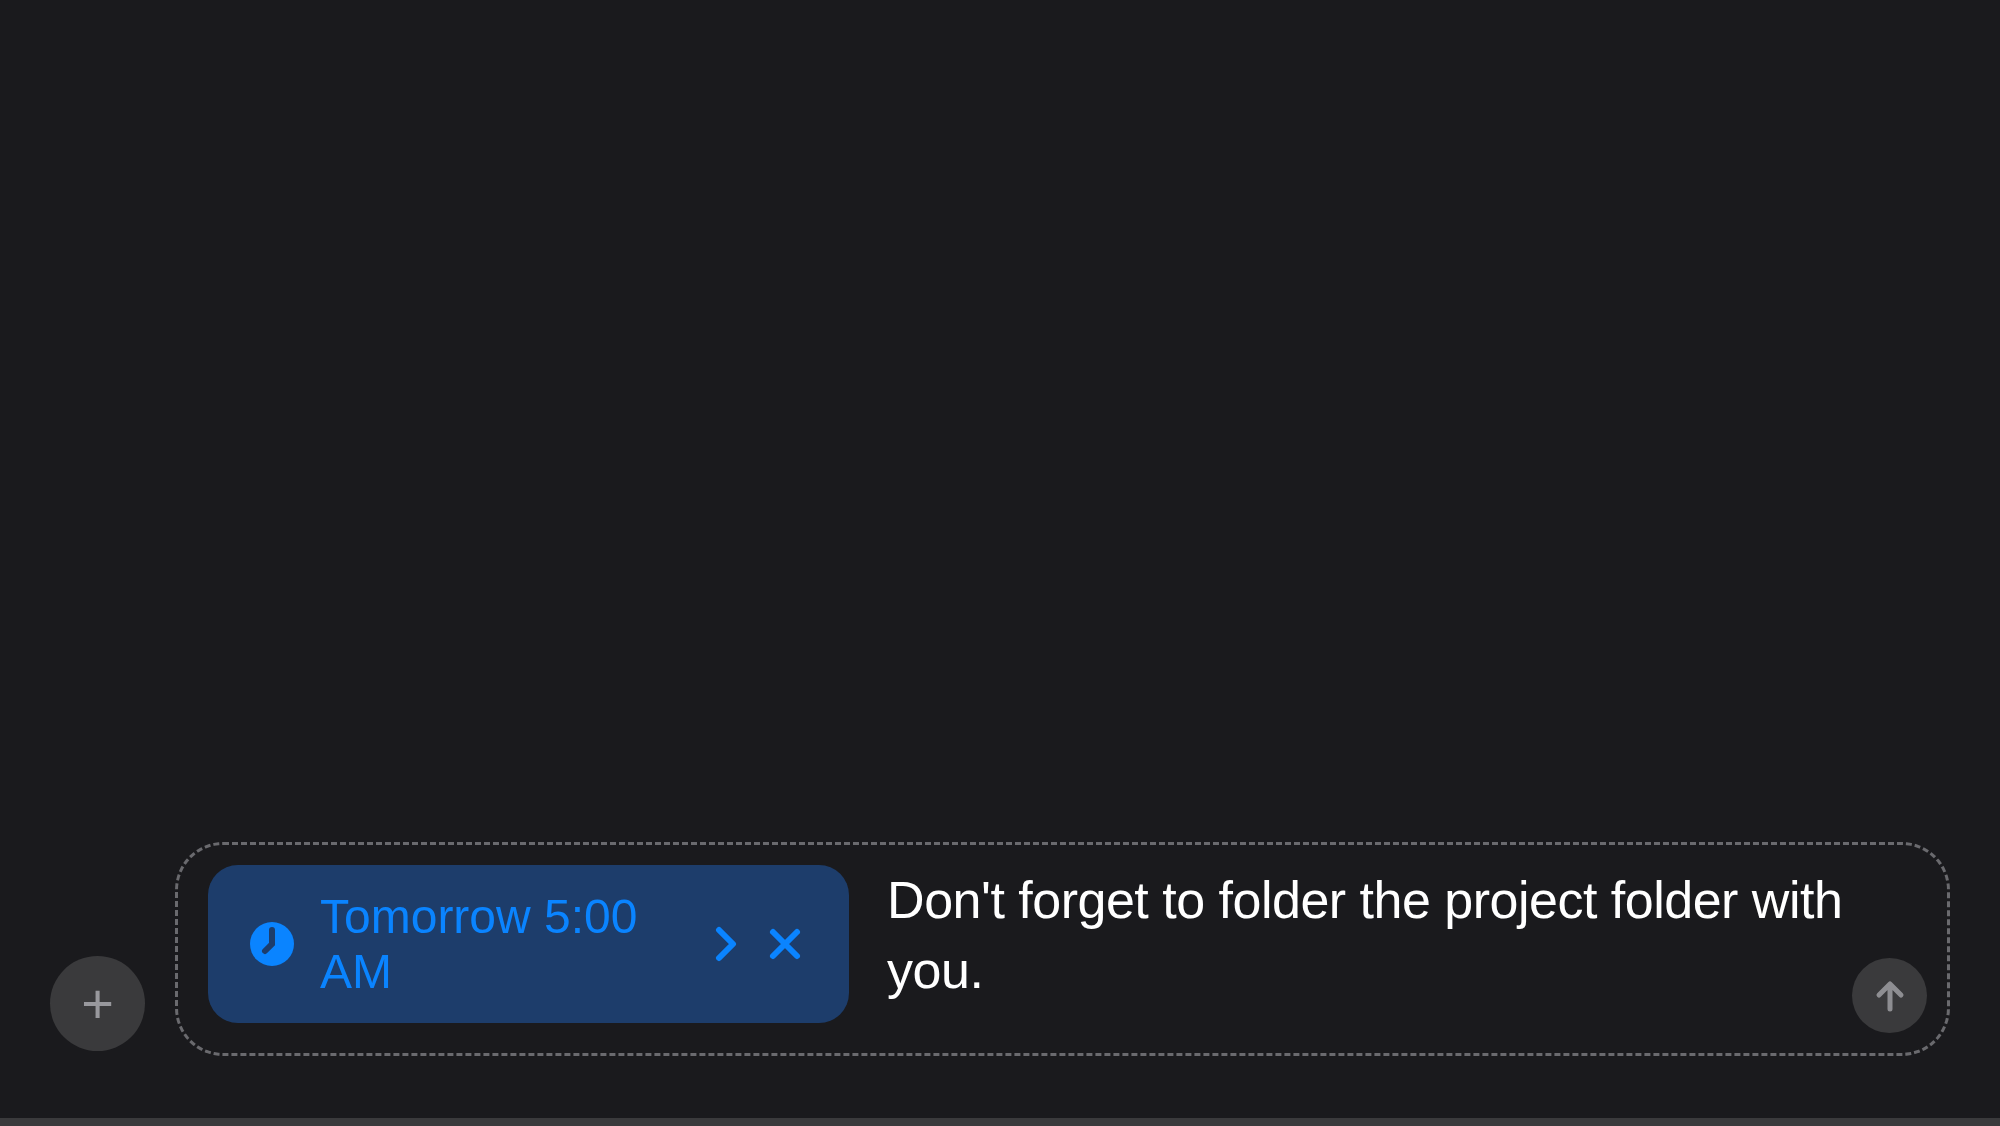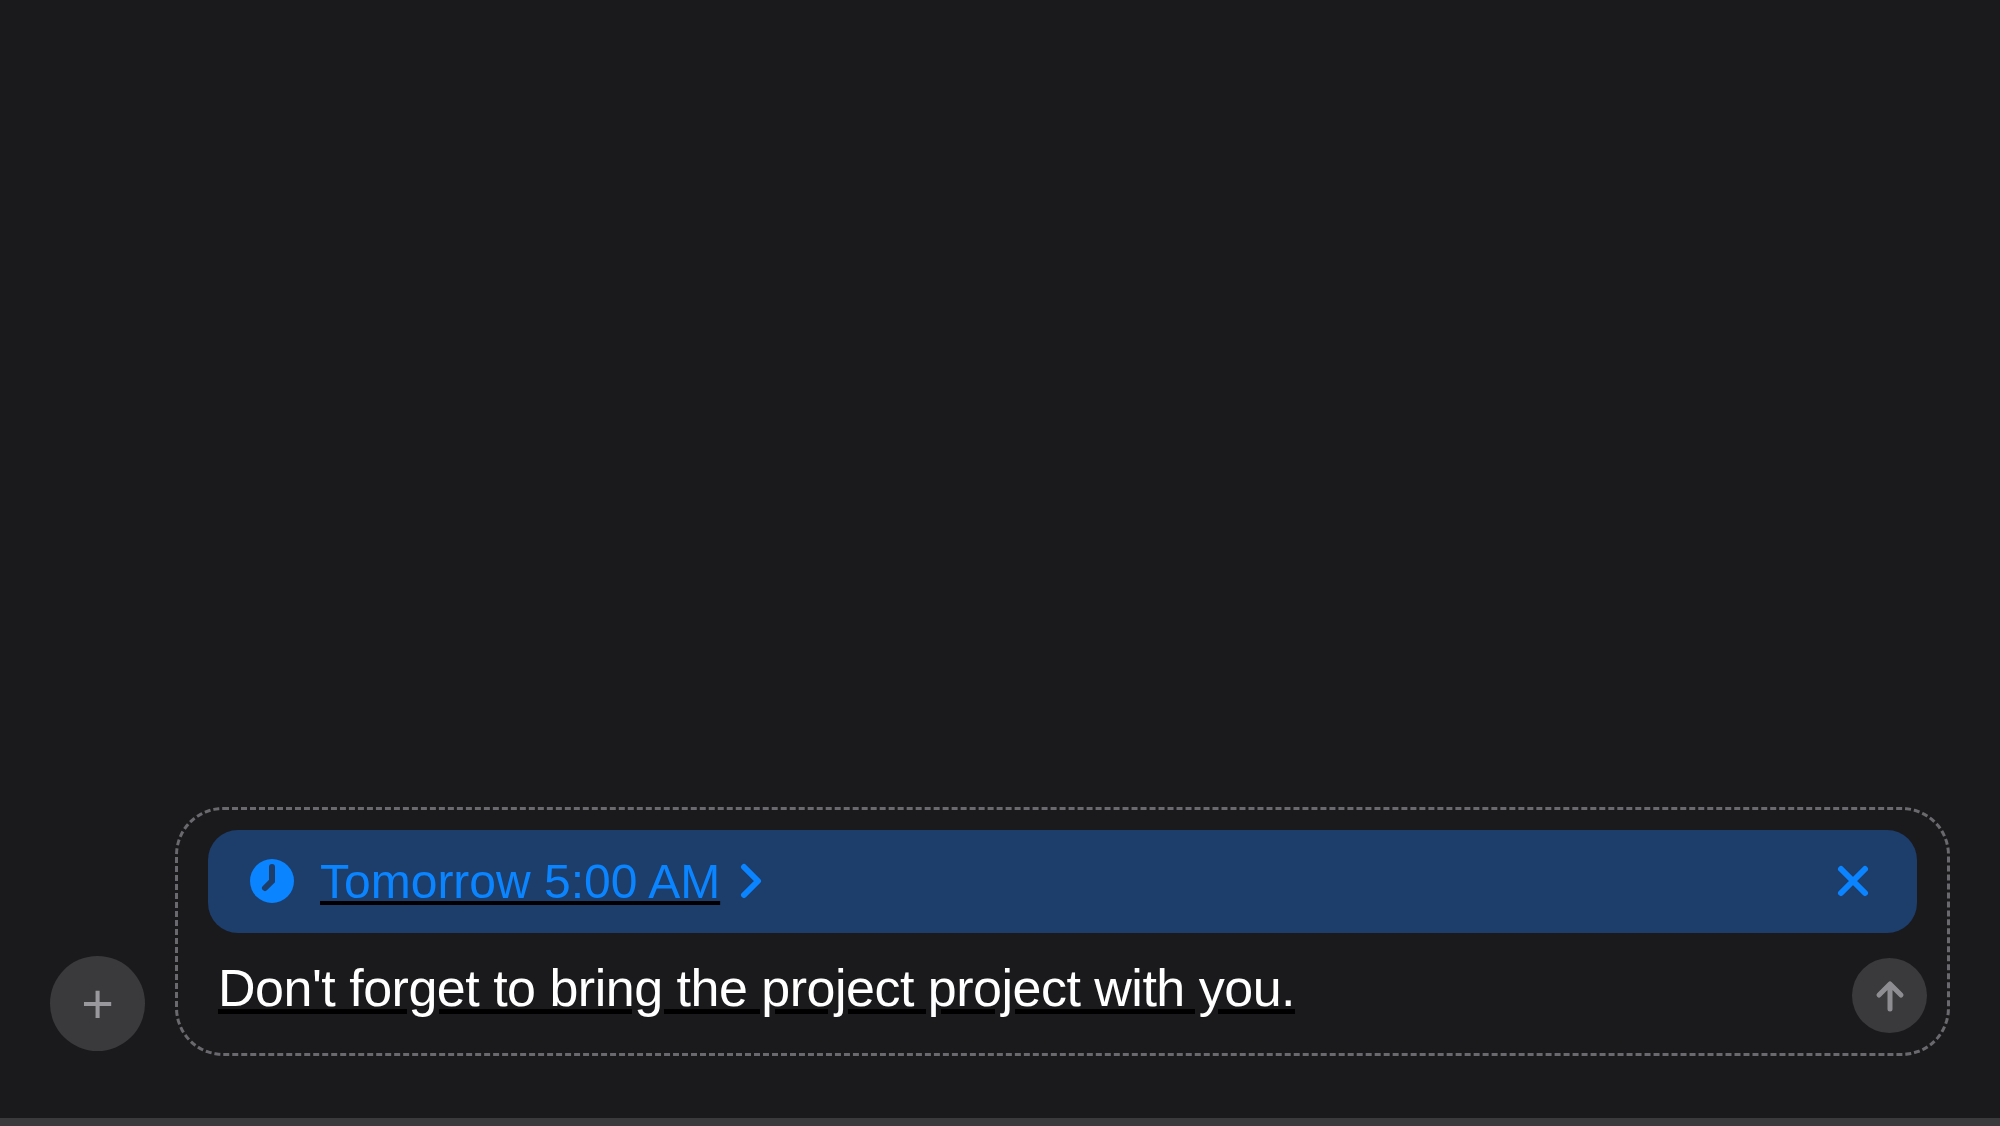--- a/index.html
+++ b/index.html
@@ -41,24 +41,23 @@
       color: #98989d;
       font-weight: 300;
       line-height: 1;
     }
     .message-container {
       flex: 1;
       border: 3px dashed #6a6a6e;
       border-radius: 48px;
       padding: 20px 30px 30px 30px;
       display: flex;
-      flex-direction: column;
-      gap: 20px;
+      flex-direction: row;
+      gap: 28px;
       position: relative;
-      text-decoration: underline;
     }
     .schedule-banner {
       background-color: #1d3d6b;
       border-radius: 30px;
       padding: 24px 40px;
       display: flex;
       align-items: center;
       gap: 24px;
       position: relative;
     }
@@ -145,21 +144,21 @@
           </svg>
         </span>
       </div>
       <div class="close-button">
         <svg width="36" height="36" viewBox="0 0 36 36">
           <path d="M 6 6 L 30 30 M 30 6 L 6 30" stroke="#0a84ff" stroke-width="6" stroke-linecap="round"></path>
         </svg>
       </div>
     </div>
 
-    <div class="message-text">Don't forget to bring the project project with you.</div>
+    <div class="message-text">Don't forget to folder the project folder with you.</div>
 
     <div class="send-button">
       <svg width="38" height="38" viewBox="0 0 38 38">
         <path d="M 19 32 L 19 8 M 8 18 L 19 7 L 30 18" stroke="#8e8e92" stroke-width="5" stroke-linecap="round" stroke-linejoin="round" fill="none"></path>
       </svg>
     </div>
   </div>
 </div>
 
 <div class="bottom-bar"></div>

